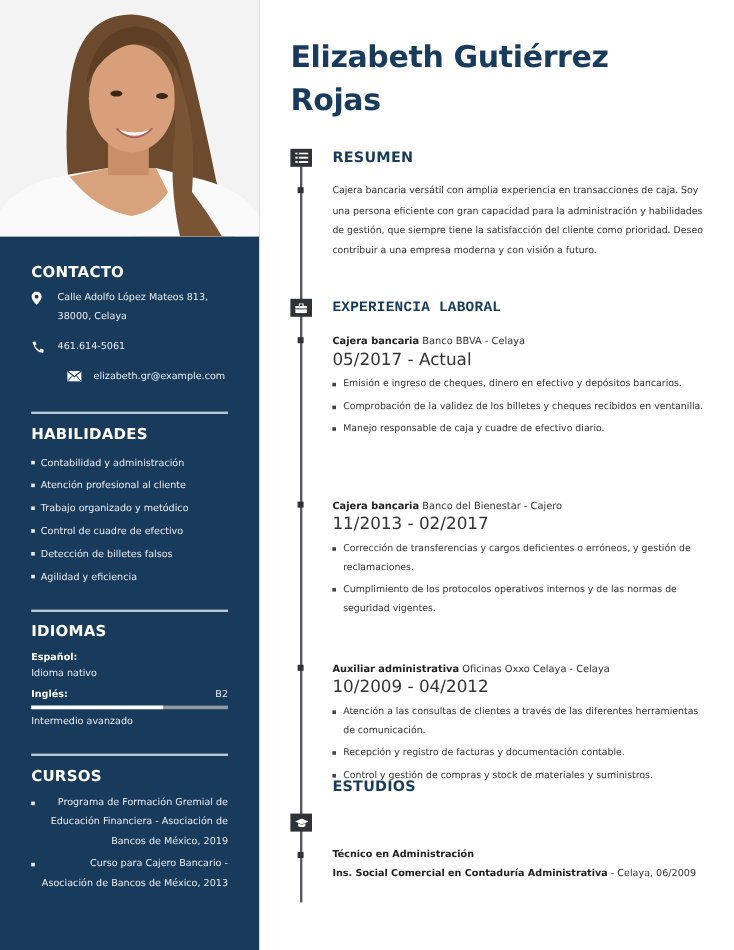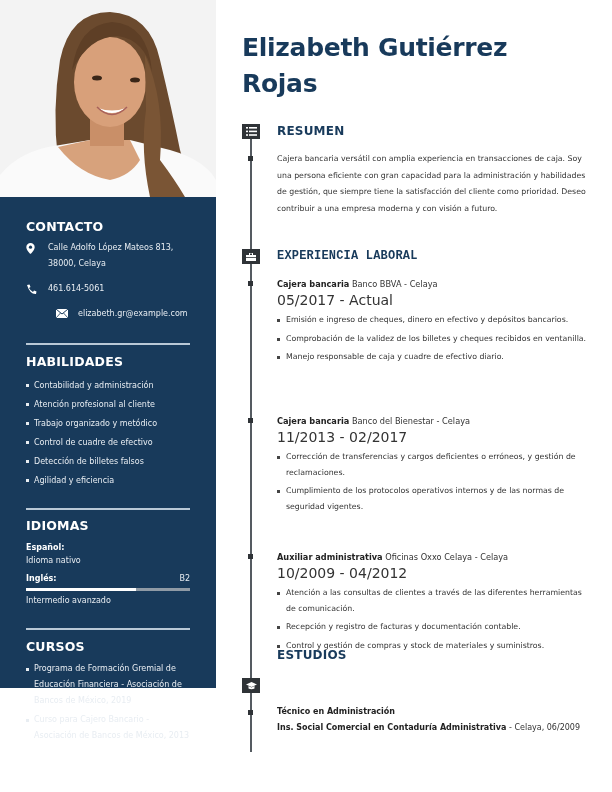--- a/index.html
+++ b/index.html
@@ -1,31 +1,31 @@
 <!DOCTYPE html>
 <html><head>
 <meta charset="utf-8">
 <style>
   * { box-sizing: border-box; margin: 0; padding: 0; }
   html, body { width: 612px; height: 792px; background: #ffffff; overflow: hidden; }
   body { font-family: "DejaVu Sans", sans-serif; position: relative; color: #333; }
 
   
-  .sidebar { position: absolute; left: 0; top: 0; width: 216px; height: 688px; background: #183a5b; color: #ffffff; }
+  .sidebar { position: absolute; left: 0; top: 0; width: 216px; height: 792px; background: #183a5b; color: #ffffff; }
   .photo { position: absolute; left: 0; top: 0; width: 216px; height: 197px; background: #f4f4f4; overflow: hidden; }
   .photo svg { display: block; }
   .side-content { position: absolute; left: 26px; top: 197px; width: 164px; }
   .side-h { font-family: "DejaVu Sans", sans-serif; font-weight: bold; font-size: 12.5px; letter-spacing: 0.2px; color: #ffffff; }
   .divider { height: 2px; background: #b9c8d6; width: 164px; }
   .contact-row { display: flex; align-items: flex-start; font-size: 8px; line-height: 16px; color: #e8edf2; }
   .contact-row .ic { width: 22px; flex: 0 0 22px; display: flex; justify-content: flex-start; padding-top: 3px; }
   .bullets { list-style: none; }
   .bullets li { position: relative; padding-left: 8px; font-size: 8px; line-height: 19px; color: #e8edf2; }
   .bullets li::before { content: ""; position: absolute; left: 0; top: 8px; width: 3px; height: 3px; background: #e8edf2; }
-  .courses li { line-height: 16px; margin-bottom: 3px; }
+  .courses li { line-height: 16px; margin-bottom: 3px; text-align: right; }
   .courses li::before { top: 7px; }
   .lang-name { font-size: 8px; font-weight: bold; line-height: 13px; color: #ffffff; }
   .lang-level { font-size: 8px; line-height: 14px; color: #e8edf2; }
   .lang-row { display: flex; justify-content: space-between; }
   .bar { position: relative; height: 3px; background: #8f9aa5; width: 164px; margin: 2px 0 3px; }
   .bar-fill { position: absolute; left: 0; top: 0; height: 3px; background: #ffffff; }
   .name { position: absolute; left: 242px; top: 30px; font-family: "DejaVu Sans", sans-serif; font-weight: bold; font-size: 25px; line-height: 36px; color: #183a5b; letter-spacing: -0.3px; }
   .timeline { position: absolute; left: 250px; top: 135px; width: 2px; height: 617px; background: #555b61; }
   .sec-icon { position: absolute; left: 242px; width: 18px; height: 15px; background: #2f3337; display: flex; align-items: center; justify-content: center; }
   .dot { position: absolute; left: 248px; width: 5px; height: 5px; background: #2f3337; }
@@ -179,21 +179,21 @@
   <div class="job-date">05/2017 - Actual</div>
   <ul>
     <li>Emisión e ingreso de cheques, dinero en efectivo y depósitos bancarios.</li>
     <li>Comprobación de la validez de los billetes y cheques recibidos en ventanilla.</li>
     <li>Manejo responsable de caja y cuadre de efectivo diario.</li>
   </ul>
 </div>
 
 <div class="dot" style="top:418px;"></div>
 <div class="job" style="top:413px;">
-  <div class="job-head"><b>Cajera bancaria</b><span> Banco del Bienestar - Celaya</span></div>
+  <div class="job-head"><b>Cajera bancaria</b><span> Banco del Bienestar - Cajero</span></div>
   <div class="job-date">11/2013 - 02/2017</div>
   <ul>
     <li>Corrección de transferencias y cargos deficientes o erróneos, y gestión de reclamaciones.</li>
     <li>Cumplimiento de los protocolos operativos internos y de las normas de seguridad vigentes.</li>
   </ul>
 </div>
 
 <div class="dot" style="top:554px;"></div>
 <div class="job" style="top:549px;">
   <div class="job-head"><b>Auxiliar administrativa</b><span> Oficinas Oxxo Celaya - Celaya</span></div>

